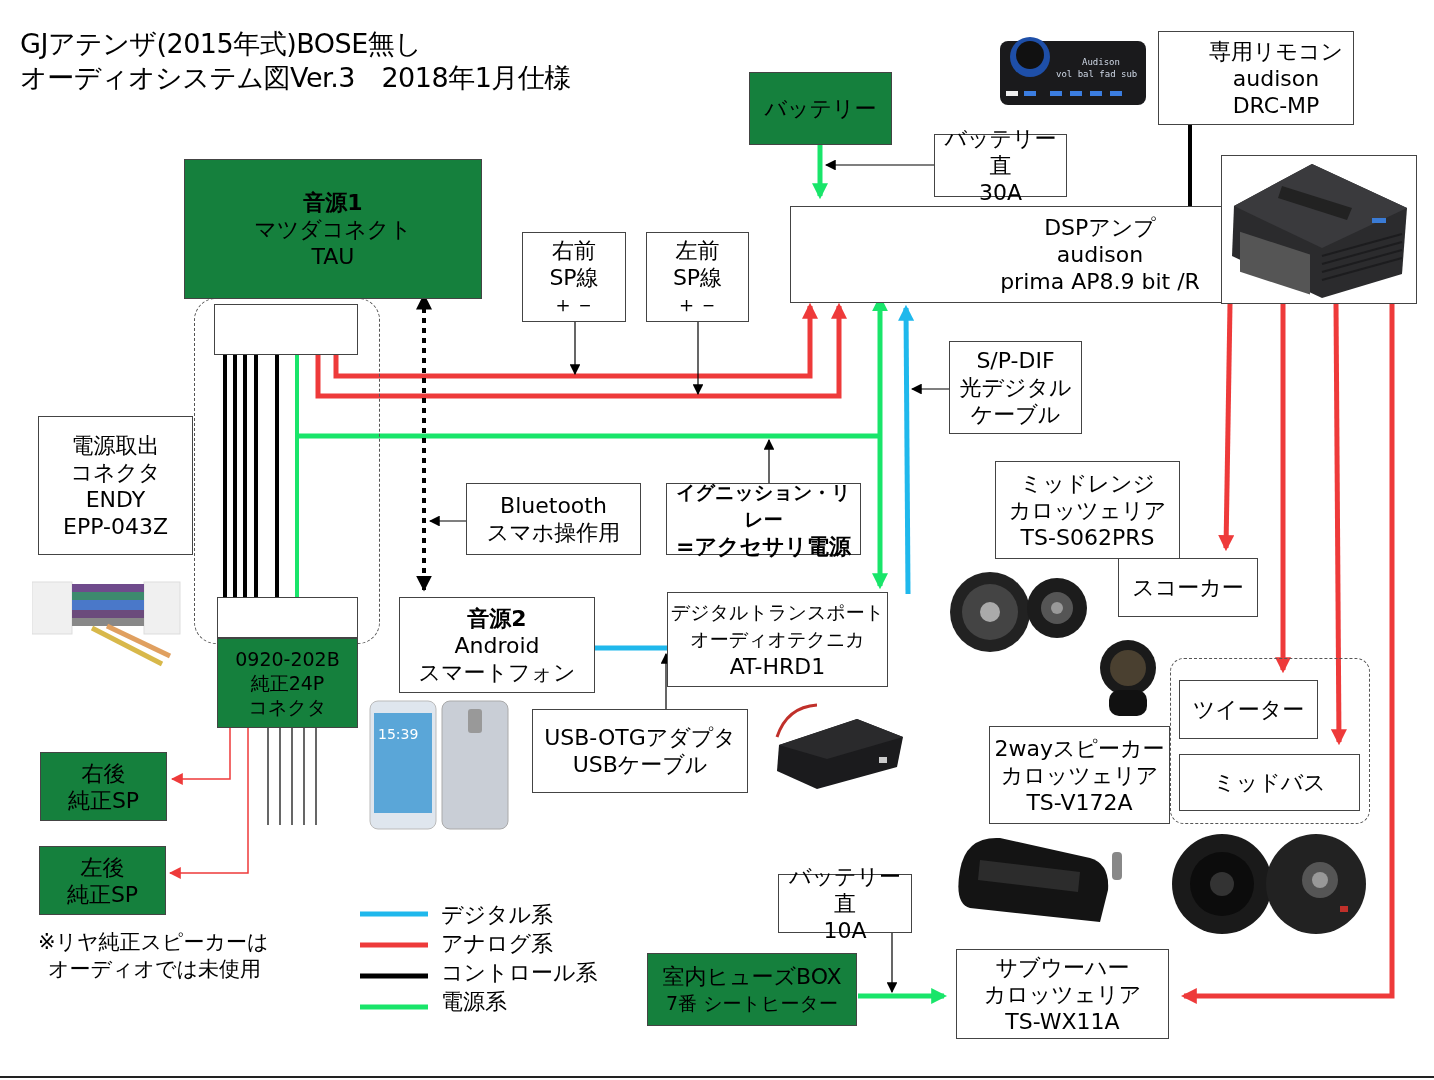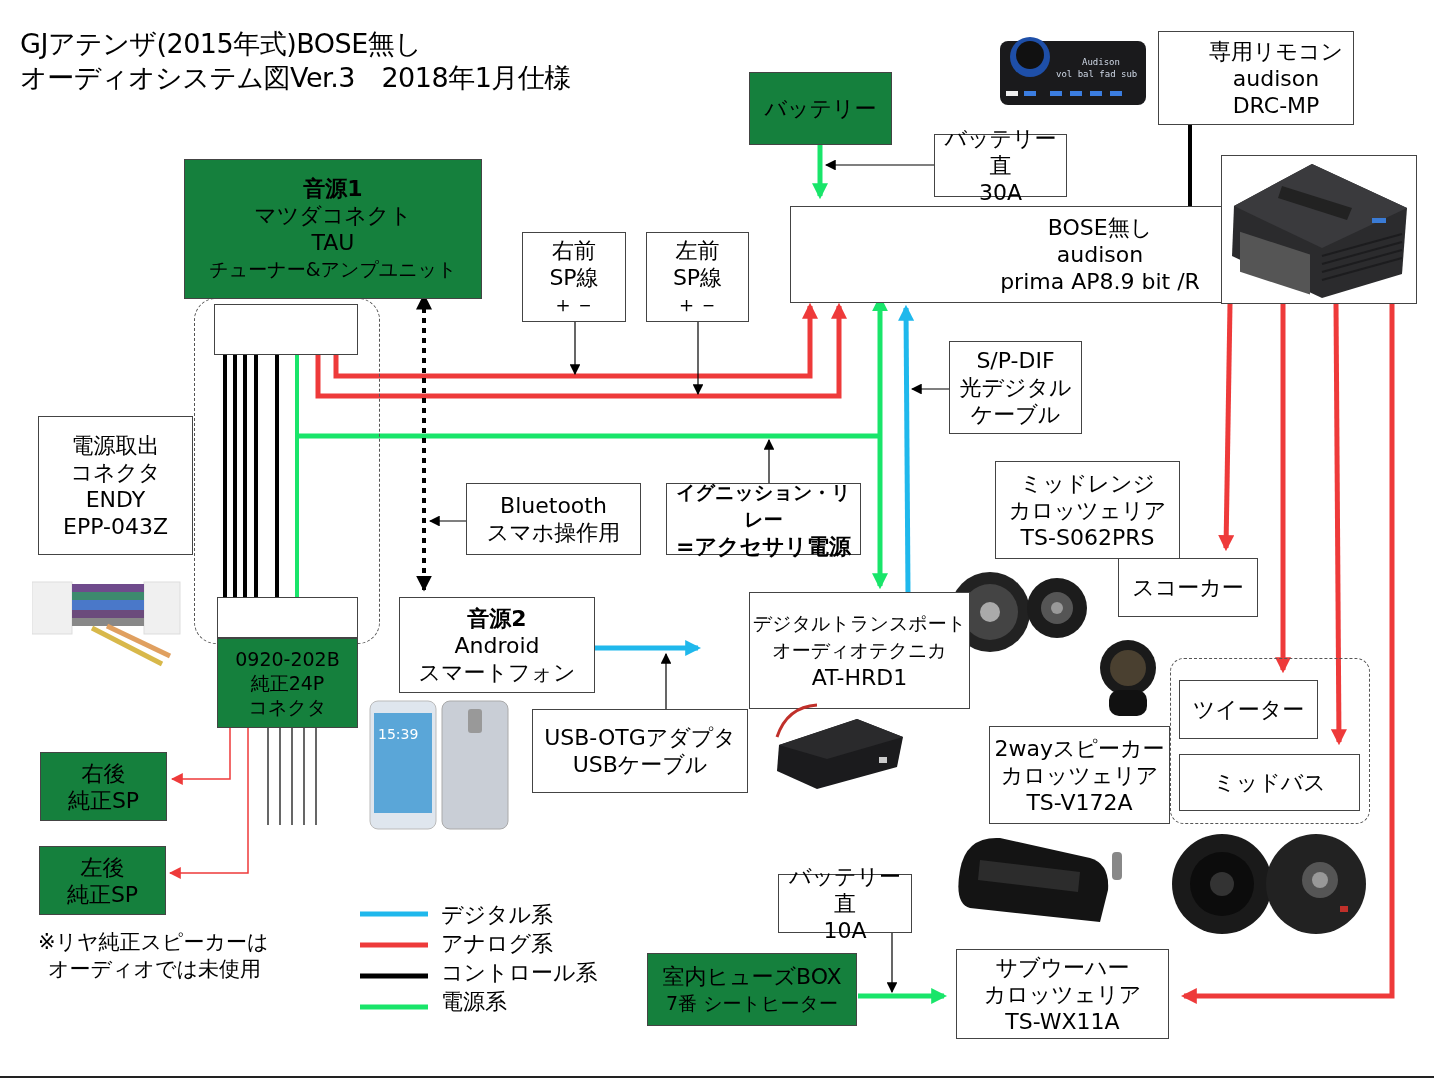--- a/index.html
+++ b/index.html
@@ -109,21 +109,20 @@
   <line x1="360" y1="1007" x2="428" y2="1007" stroke="#19e56a" stroke-width="5"></line>
 </svg>
 
 <div class="dash-group" style="left:194px; top:298px; width:186px; height:346px;"></div>
 <div class="dash-group" style="left:1170px; top:658px; width:200px; height:166px; border-radius:14px;"></div>
 
 <div class="box blue" style="left:184px; top:159px; width:298px; height:140px;">
   <div class="bold">音源1</div>
   <div>マツダコネクト</div>
   <div>TAU</div>
-  <div class="small">チューナー&amp;アンプユニット</div>
 </div>
 
 <div class="box" style="left:214px; top:304px; width:144px; height:51px;"></div>
 <div class="box" style="left:217px; top:597px; width:141px; height:41px;"></div>
 
 <div class="box" style="left:522px; top:232px; width:104px; height:90px;">
   <div>右前</div>
   <div>SP線</div>
   <div>＋－</div>
 </div>
@@ -141,21 +140,21 @@
   <div>30A</div>
 </div>
 
 <div class="box" style="left:1158px; top:31px; width:196px; height:94px;padding-left:40px;">
   <div>専用リモコン</div>
   <div>audison</div>
   <div>DRC-MP</div>
 </div>
 
 <div class="box" style="left:790px; top:206px; width:440px; height:97px; padding-left:180px; justify-content:center;">
-  <div>BOSE無し</div>
+  <div>DSPアンプ</div>
   <div>audison</div>
   <div>prima AP8.9 bit /R</div>
 </div>
 
 <div class="img" style="left:1221px; top:155px; width:196px; height:149px; border:1.5px solid #444; background:#fff;">
   <svg width="194" height="146" viewBox="0 0 194 146">
     <polygon points="12,50 90,8 185,52 180,118 100,142 10,100" fill="#2b2b2d"></polygon>
     <polygon points="12,50 90,8 185,52 100,92" fill="#3a3a3d"></polygon>
     <polygon points="60,30 130,52 125,64 56,42" fill="#222"></polygon>
     <rect x="18" y="70" width="70" height="40" fill="#555" transform="skewY(18)"></rect>
@@ -250,21 +249,21 @@
     <rect x="14" y="52" width="38" height="26" rx="10" fill="#111"></rect>
   </svg>
 </div>
 
 <div class="box" style="left:399px; top:597px; width:196px; height:96px;">
   <div class="bold">音源2</div>
   <div>Android</div>
   <div>スマートフォン</div>
 </div>
 
-<div class="box" style="left:749px; top:592px; width:221px; height:117px;">
+<div class="box" style="left:667px; top:592px; width:221px; height:95px;">
   <div class="small">デジタルトランスポート</div>
   <div class="small">オーディオテクニカ</div>
   <div>AT-HRD1</div>
 </div>
 
 <div class="box blue" style="left:217px; top:638px; width:141px; height:90px; font-size:19px; line-height:24px;">
   <div>0920-202B</div>
   <div>純正24P</div>
   <div>コネクタ</div>
 </div>

